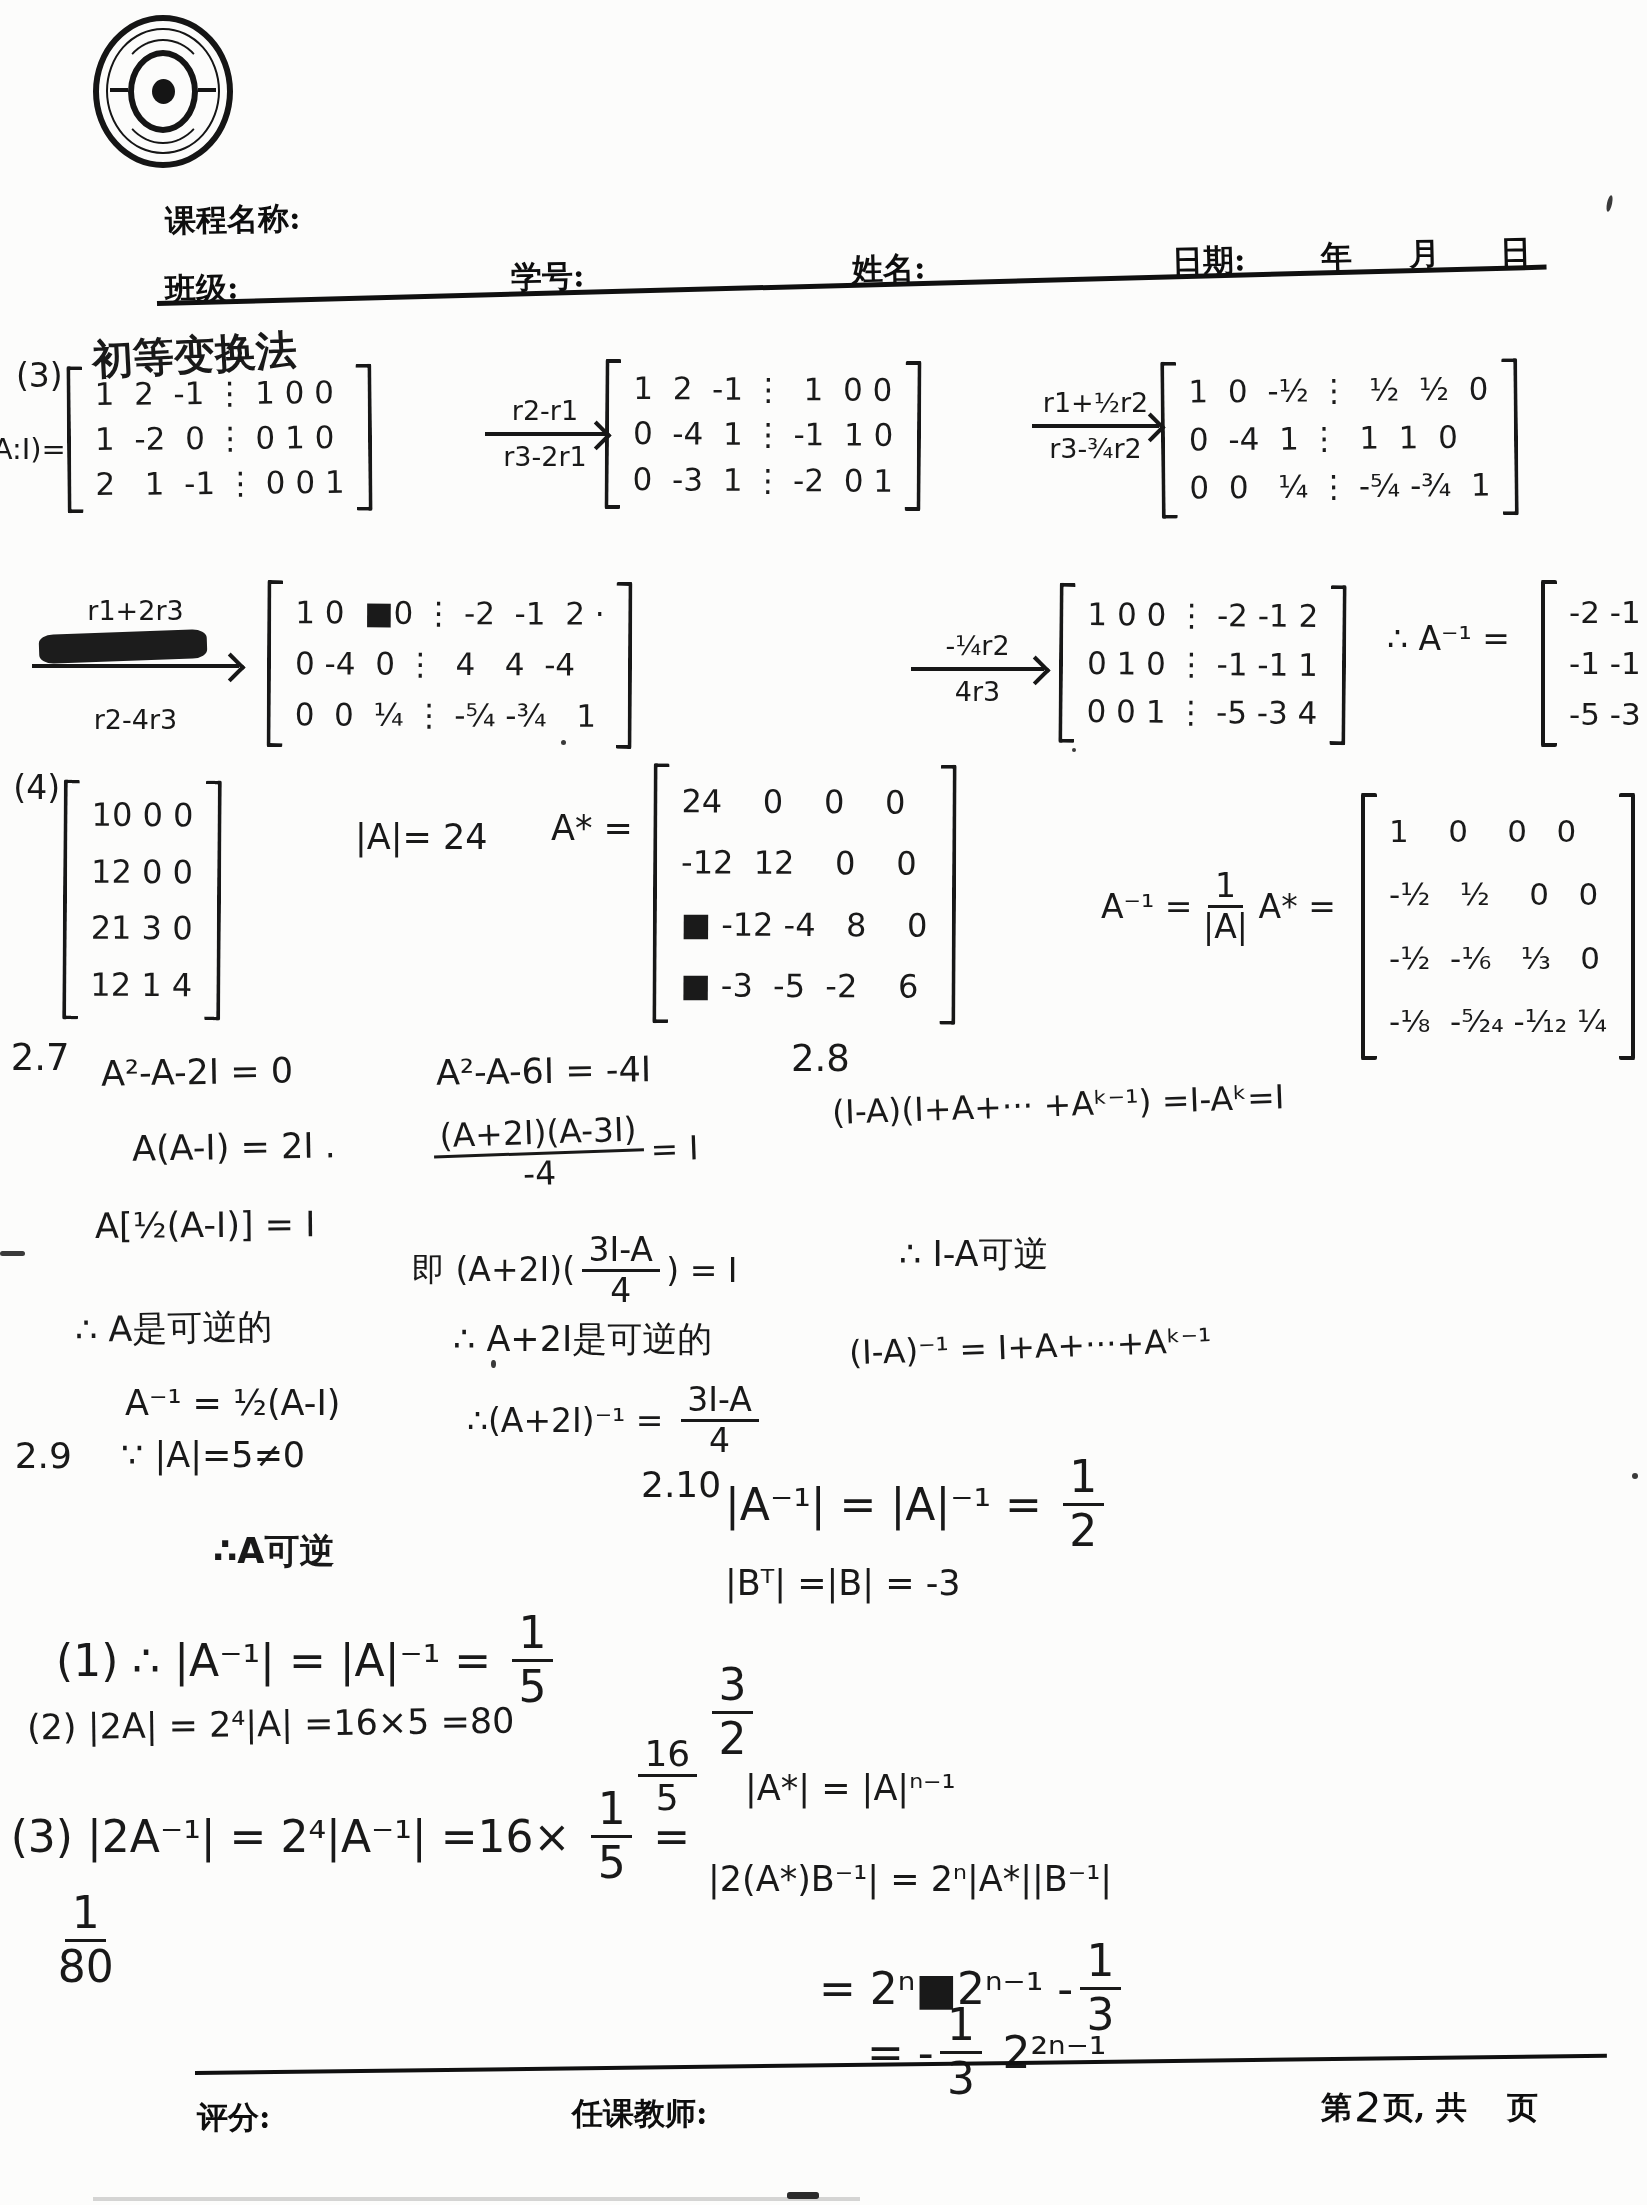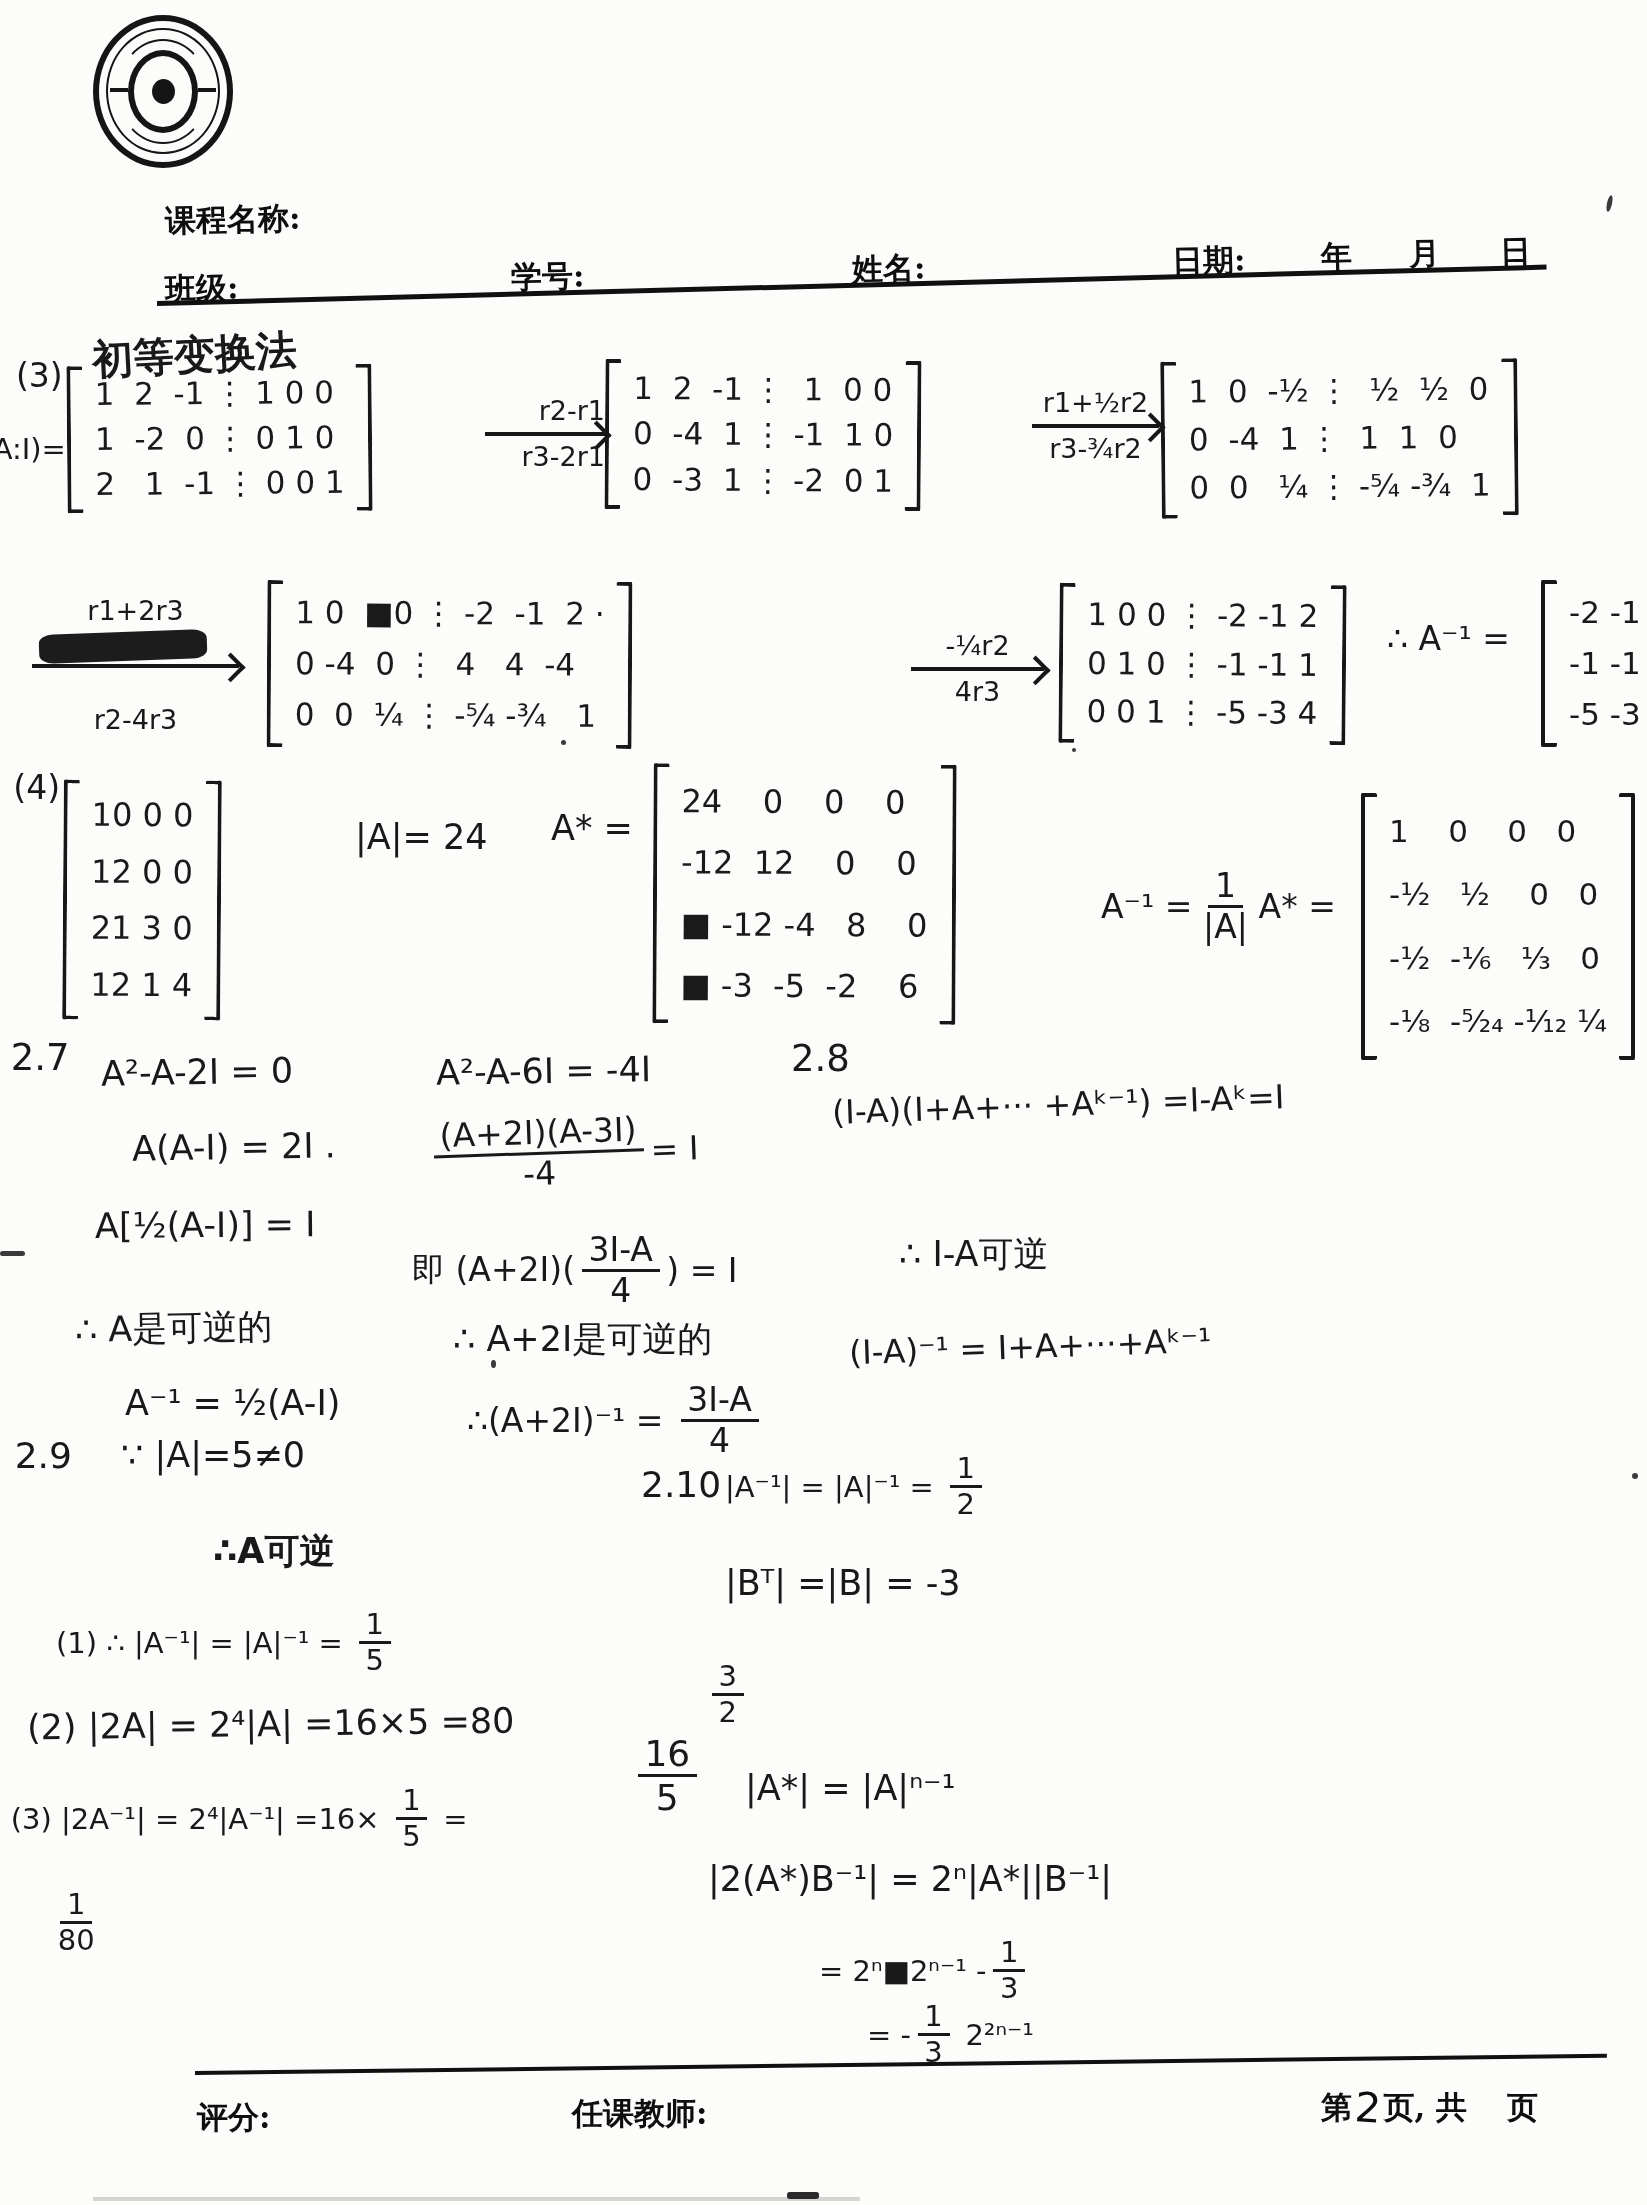--- a/index.html
+++ b/index.html
@@ -14,21 +14,21 @@
   .logo{position:absolute;left:93px;top:14.7px;width:140px;height:153px;}
   .logo .ring1{position:absolute;inset:0;border:6px solid #151515;border-radius:50%;}
   .logo .ring2{position:absolute;inset:13.3px;border:2.7px solid #151515;border-radius:50%;}
   .logo .ring3{position:absolute;inset:35px;border:6px solid #151515;border-radius:50%;}
   .logo .core{position:absolute;left:59px;top:64px;width:23px;height:25px;background:#151515;border-radius:50%;}
   .logo .tickL{position:absolute;left:17.3px;top:73px;width:17.3px;height:4.7px;background:#151515;}
   .logo .tickR{position:absolute;right:17.3px;top:73px;width:17.3px;height:4.7px;background:#151515;}
   .logo .arc{position:absolute;inset:24px;border:2px solid #151515;border-radius:50%;border-color:#151515 transparent #151515 transparent;}
   
   .hw{position:absolute;font-size:35px;white-space:pre;color:#191919;}
-  .eq{position:absolute;display:flex;align-items:center;font-size:29px;color:#191919;}
+  .eq{position:absolute;display:flex;align-items:center;font-size:44px;color:#191919;}
   .eq span{white-space:pre;}
   .fr{display:inline-flex;flex-direction:column;align-items:center;margin:0 6.7px;vertical-align:middle;}
   .fr .fn{border-bottom:3.3px solid #191919;padding:0 6.7px;line-height:1.15;}
   .fr .fd{line-height:1.15;padding:0 4px;}
   
   .mx{position:absolute;display:flex;align-items:stretch;}
   .mx .bl{width:12px;border-left:4px solid #171717;border-top:4px solid #171717;border-bottom:4px solid #171717;border-radius:2px;}
   .mx .brr{width:12px;border-right:4px solid #171717;border-top:4px solid #171717;border-bottom:4px solid #171717;border-radius:2px;}
   .mx .rows{display:flex;flex-direction:column;justify-content:space-around;padding:6.7px 12px;}
   .mx .r{white-space:pre;line-height:1.0;}
@@ -74,21 +74,21 @@
   <div class="mx" style="left:67px;top:365px;height:147px;font-size:31px;transform:rotate(-0.5deg);">
     <div class="bl"></div>
     <div class="rows">
       <div class="r">1  2  -1 ⋮ 1 0 0</div>
       <div class="r">1  -2  0 ⋮ 0 1 0</div>
       <div class="r">2   1  -1 ⋮ 0 0 1</div>
     </div>
     <div class="brr"></div>
   </div>
 
-  <div class="arr" style="left:485px;top:397px;width:120px;align-items:flex-end;">
+  <div class="arr" style="left:485px;top:397px;width:120px;">
     <div class="alab">r2-r1</div>
     <div class="shaft">
         <i class="head"></i>
       </div>
     <div class="alab">r3-2r1</div>
   </div>
 
   <div class="mx" style="left:605px;top:360px;height:150px;font-size:31px;transform:rotate(0.4deg);">
     <div class="bl"></div>
     <div class="rows">

